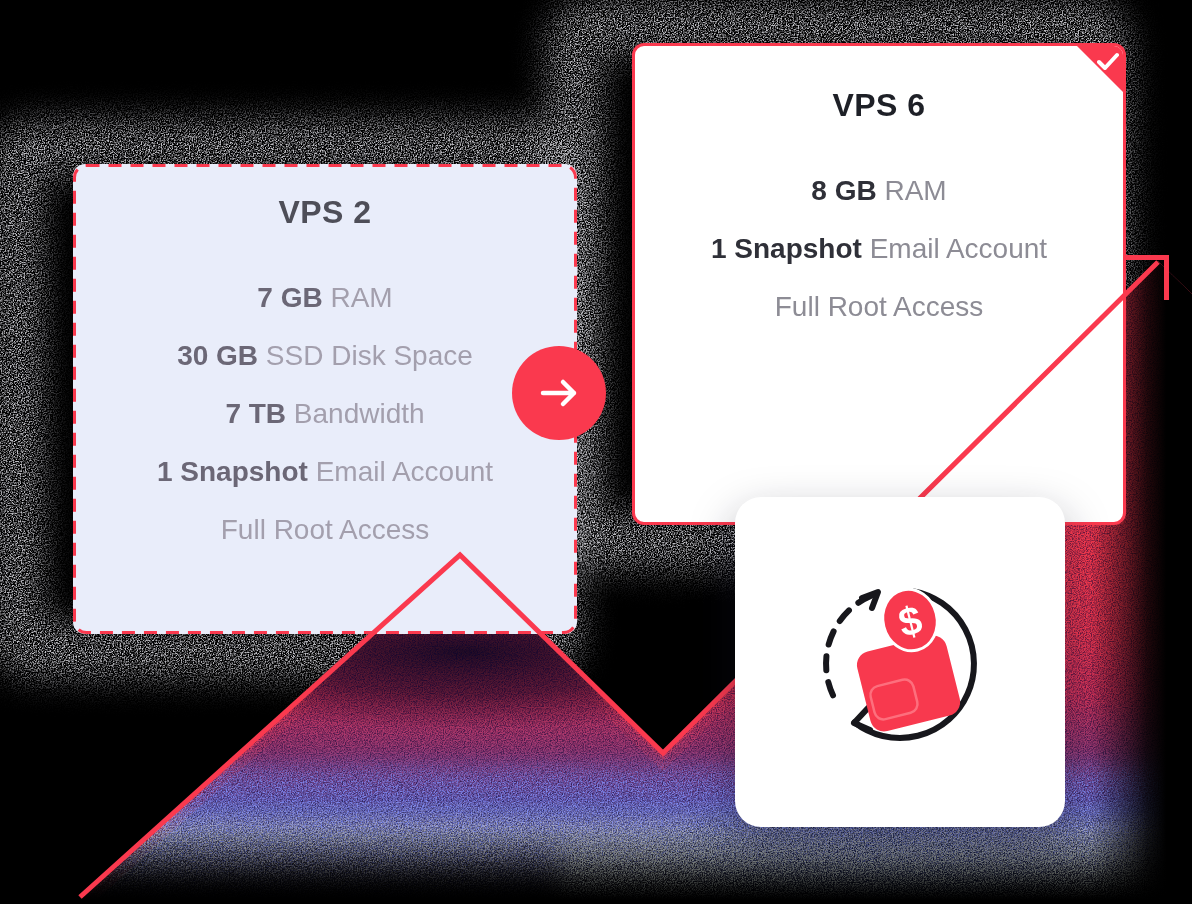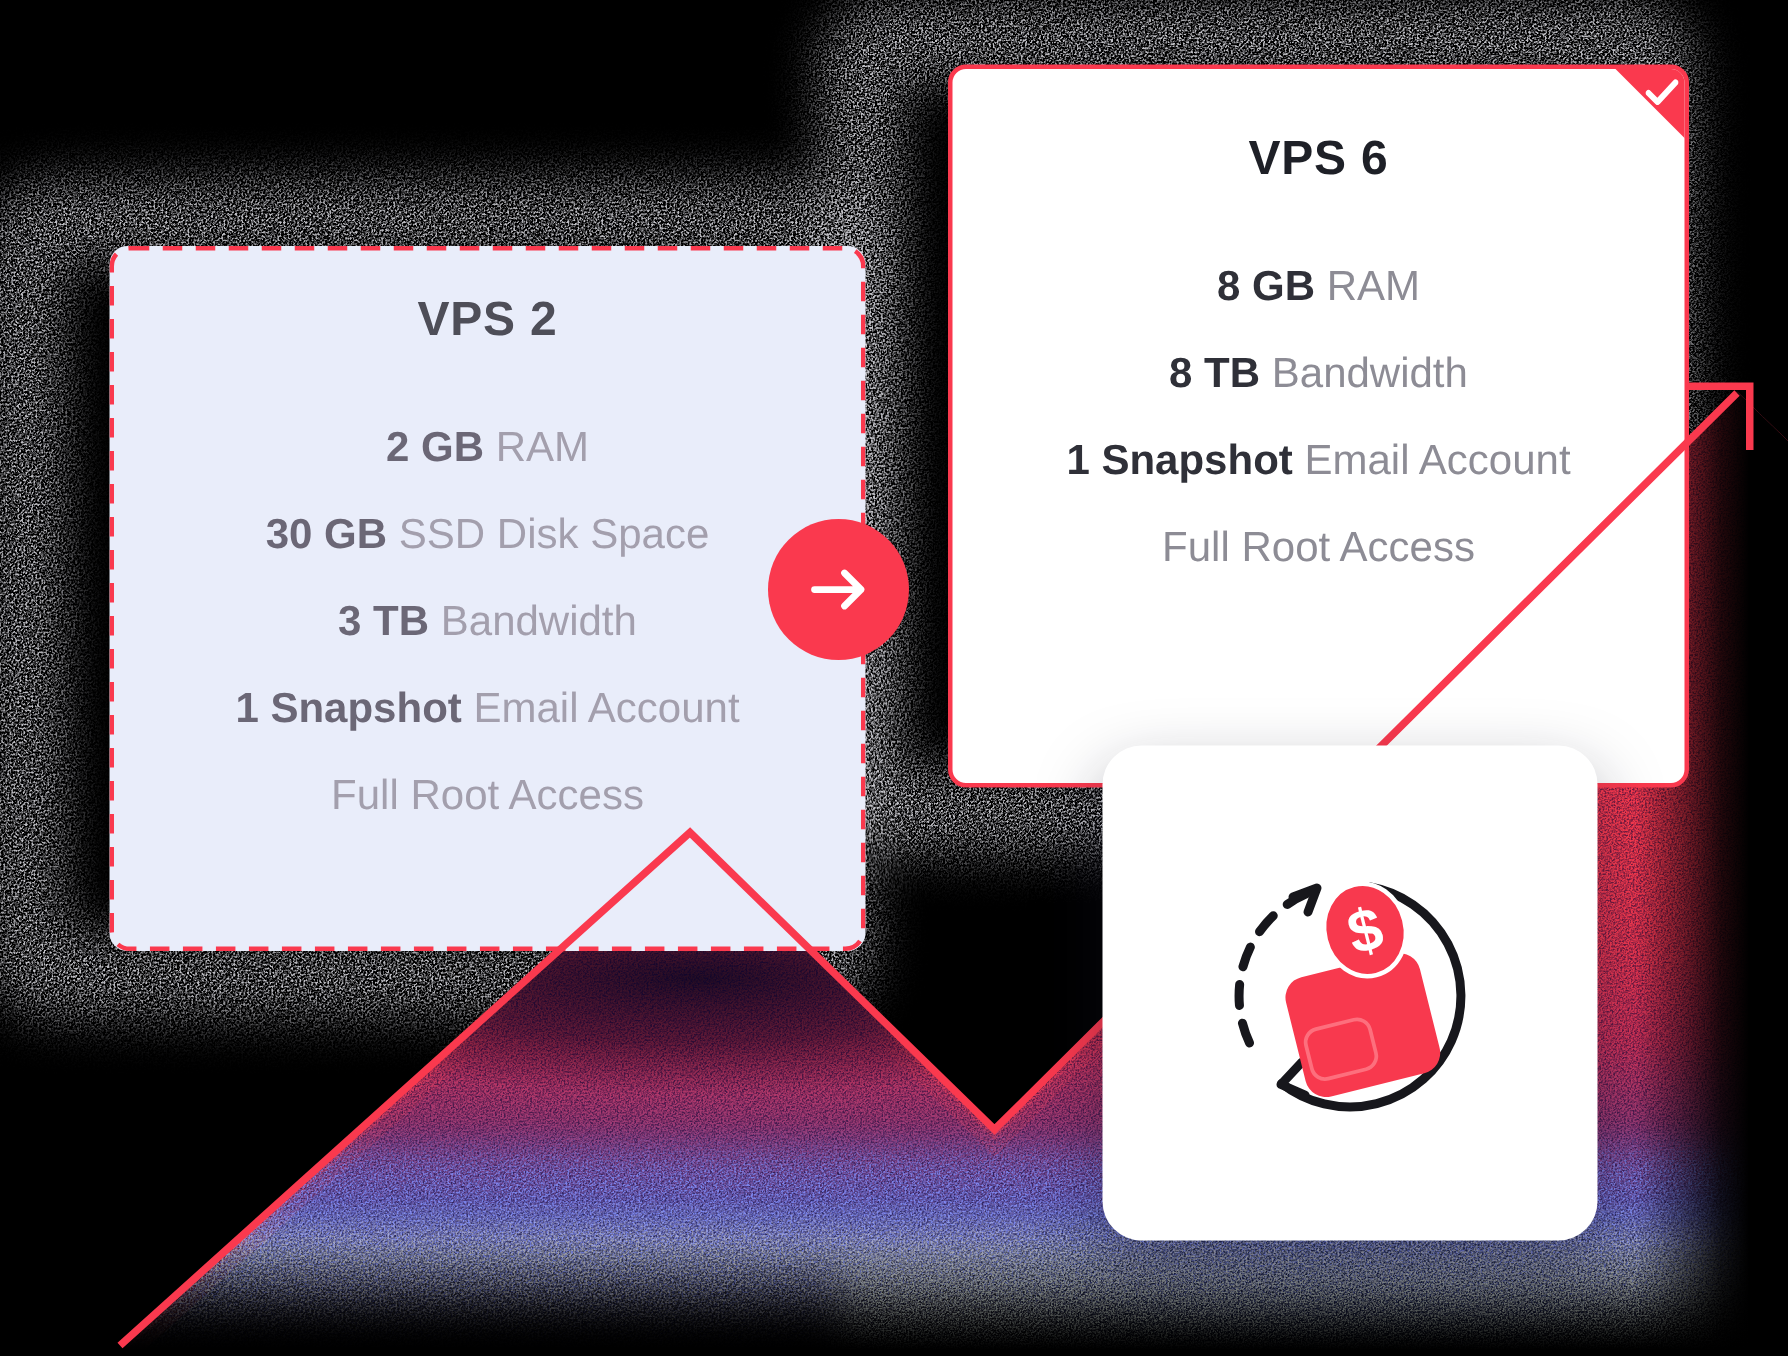--- a/index.html
+++ b/index.html
@@ -123,38 +123,37 @@
       <rect x="0" y="826" width="1192" height="78" fill="url(#fadeBottom)"></rect>
     </g>
   </svg>
 
   <section class="plan-card card-from">
     <svg class="dash-border" width="504" height="470" viewBox="0 0 504 470" aria-hidden="true">
       <rect x="1.5" y="1.5" width="501" height="467" rx="12" fill="none" stroke="#fa394e" stroke-width="3" stroke-dasharray="13 9"></rect>
     </svg>
     <h2 class="plan-title">VPS 2</h2>
     <div class="features">
-        <div class="feature"><span class="f-strong">2 GB</span><span class="f-light">&nbsp;RAM</span></div>
+        <div class="feature"><span class="f-strong">7 GB</span><span class="f-light">&nbsp;RAM</span></div>
         <div class="feature"><span class="f-strong">30 GB</span><span class="f-light">&nbsp;SSD Disk Space</span></div>
-        <div class="feature"><span class="f-strong">3 TB</span><span class="f-light">&nbsp;Bandwidth</span></div>
+        <div class="feature"><span class="f-strong">7 TB</span><span class="f-light">&nbsp;Bandwidth</span></div>
         <div class="feature"><span class="f-strong">1 Snapshot</span><span class="f-light">&nbsp;Email Account</span></div>
         <div class="feature"><span class="f-strong"></span><span class="f-light">Full Root Access</span></div>
       </div>
   </section>
 
   <section class="plan-card card-to">
     <div class="corner-badge">
       <svg width="22" height="18" viewBox="0 0 22 18" aria-hidden="true">
         <polyline points="2,10 8,16 20,3" fill="none" stroke="#ffffff" stroke-width="4" stroke-linecap="round" stroke-linejoin="round"></polyline>
       </svg>
     </div>
     <h2 class="plan-title">VPS 6</h2>
     <div class="features">
         <div class="feature"><span class="f-strong">8 GB</span><span class="f-light">&nbsp;RAM</span></div>
-        <div class="feature"><span class="f-strong">8 TB</span><span class="f-light">&nbsp;Bandwidth</span></div>
         <div class="feature"><span class="f-strong">1 Snapshot</span><span class="f-light">&nbsp;Email Account</span></div>
         <div class="feature"><span class="f-strong"></span><span class="f-light">Full Root Access</span></div>
       </div>
   </section>
 
   <svg class="line-layer" width="1192" height="904" viewBox="0 0 1192 904" aria-hidden="true">
     <path d="M80,897 L460,555 L663,753 L1158,262" fill="none" stroke="#fa394e" stroke-width="5"></path>
     <path d="M1125,257.5 L1169,257.5 M1166.5,255 L1166.5,300" fill="none" stroke="#fa394e" stroke-width="5"></path>
   </svg>
 

